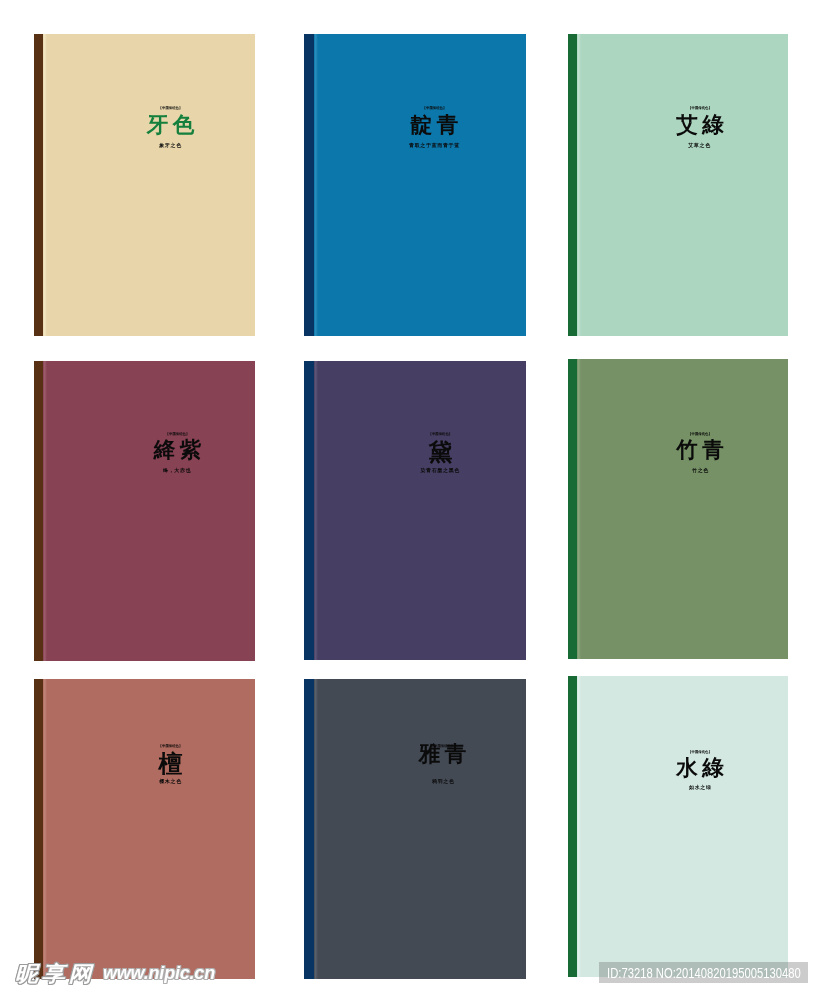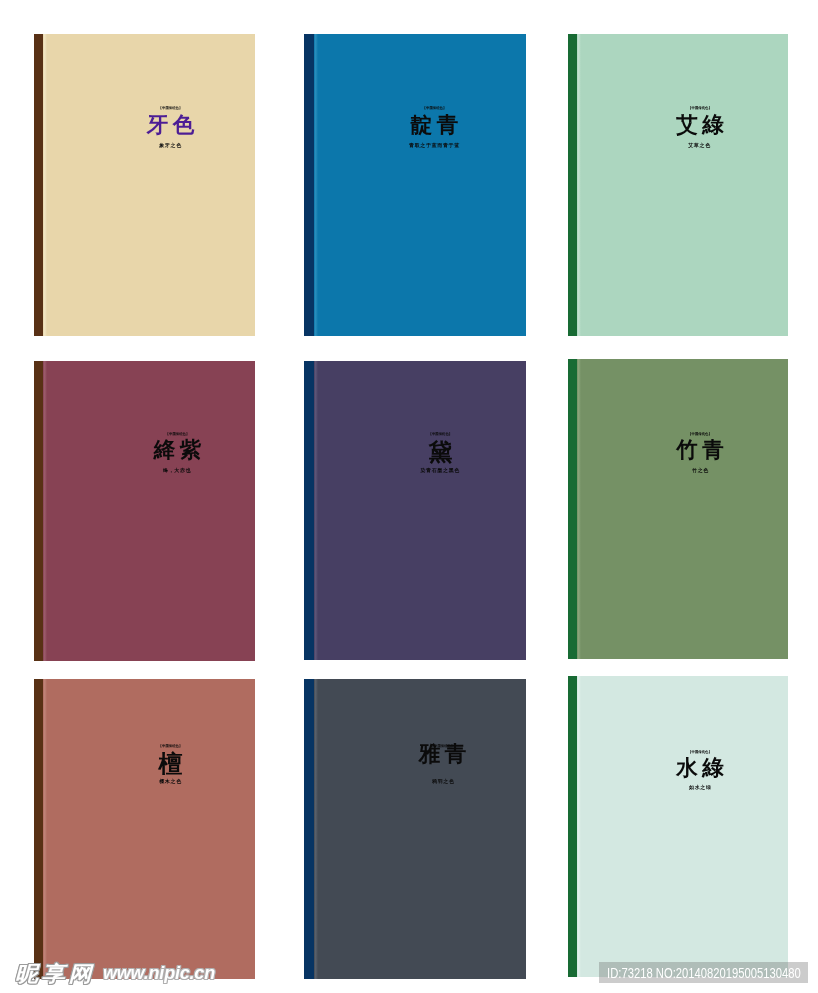--- a/index.html
+++ b/index.html
@@ -126,21 +126,21 @@
 </style>
 </head>
 <body>
 
 <div id="grid">
     <div class="cover" style="left: 34px; top: 34px; width: 221px; height: 301.5px; background: rgb(232, 214, 170);">
       <div class="spine" style="width: 9.4px; background: rgb(88, 49, 21);"></div>
       <div class="gutter" style="left: 9.4px; width: 3.5px; background: linear-gradient(to right, rgb(232, 214, 170) 0%, rgb(242, 230, 196) 40%, rgb(232, 214, 170) 100%);"></div>
     </div>
     <div class="kicker cover-text" style="left: 20.5px; width: 300px; top: 107.2px; color: rgb(17, 17, 17);">【中国传统色】</div>
-    <div class="title cover-text" style="left: 20.5px; width: 300px; top: 114.5px; color: #4c1d95; font-size: 21.5px;">牙色</div>
+    <div class="title cover-text" style="left: 20.5px; width: 300px; top: 114.5px; color: #15803d; font-size: 21.5px;">牙色</div>
     <div class="subtitle cover-text" style="left: 20.5px; width: 300px; top: 143.2px; color: rgb(17, 17, 17);">象牙之色</div>
     <div class="cover" style="left: 304px; top: 34px; width: 222px; height: 302px; background: rgb(12, 119, 171);">
       <div class="spine" style="width: 10.4px; background: rgb(7, 52, 99);"></div>
       <div class="gutter" style="left: 10.4px; width: 3.5px; background: linear-gradient(to right, rgb(12, 119, 171) 0%, rgb(42, 142, 188) 40%, rgb(12, 119, 171) 100%);"></div>
     </div>
     <div class="kicker cover-text" style="left: 284.5px; width: 300px; top: 107.2px; color: rgb(11, 11, 11);">【中国传统色】</div>
     <div class="title cover-text" style="left: 284.5px; width: 300px; top: 114.5px; color: rgb(11, 11, 11); font-size: 21.5px;">靛青</div>
     <div class="subtitle cover-text" style="left: 284.5px; width: 300px; top: 143.2px; color: rgb(11, 11, 11);">青取之于蓝而青于蓝</div>
     <div class="cover" style="left: 568px; top: 34px; width: 220px; height: 301.8px; background: rgb(172, 214, 191);">
       <div class="spine" style="width: 9.4px; background: rgb(24, 107, 52);"></div>

